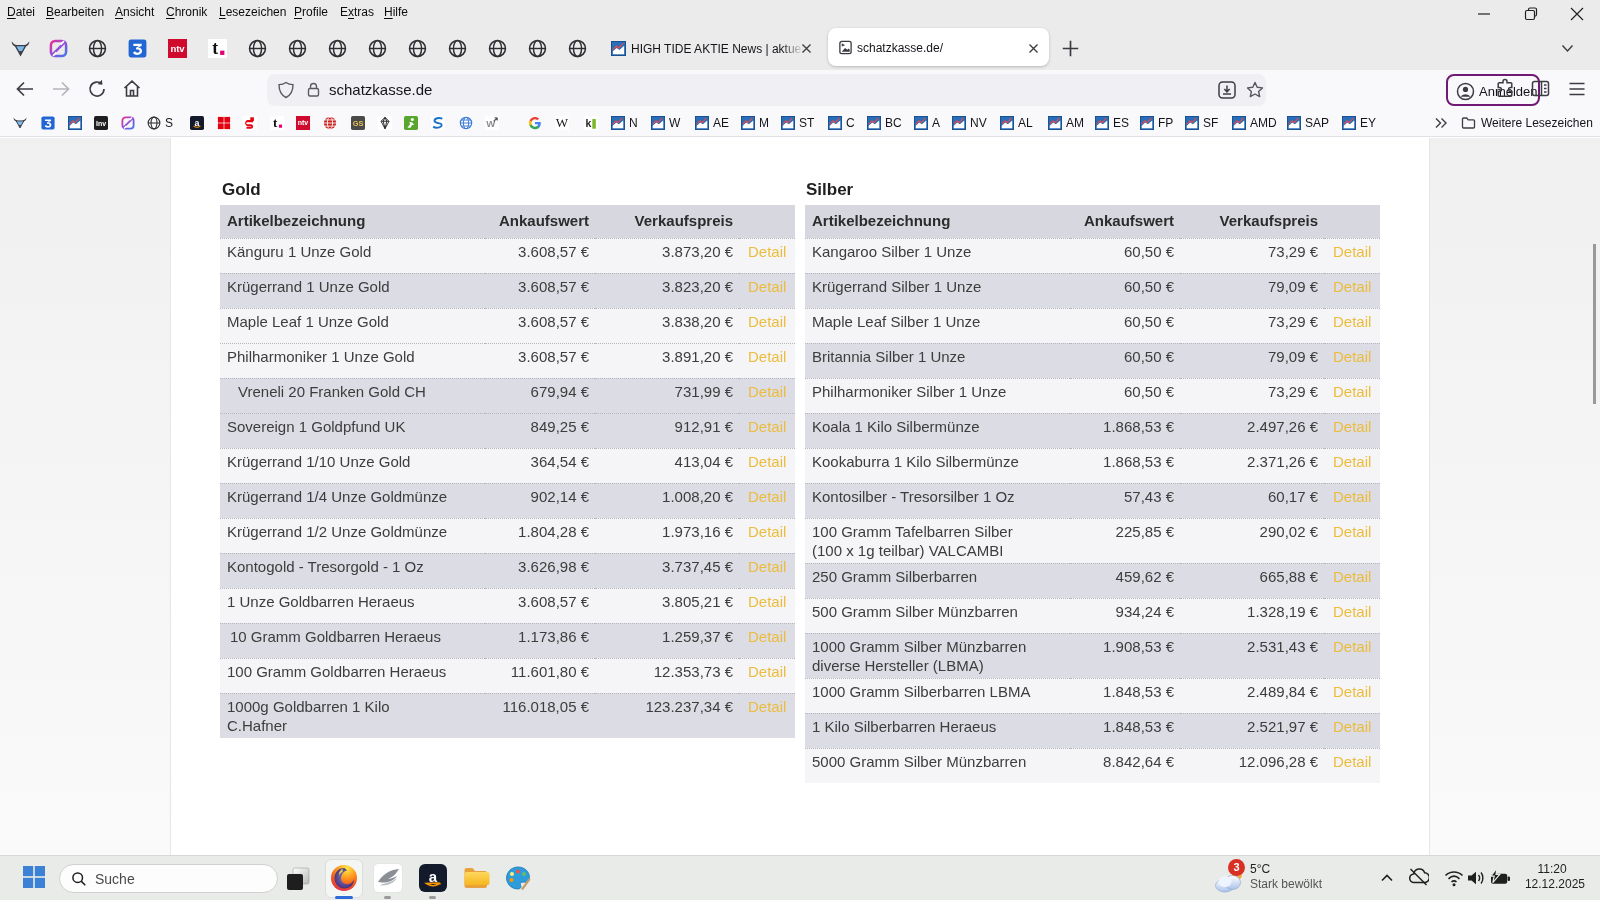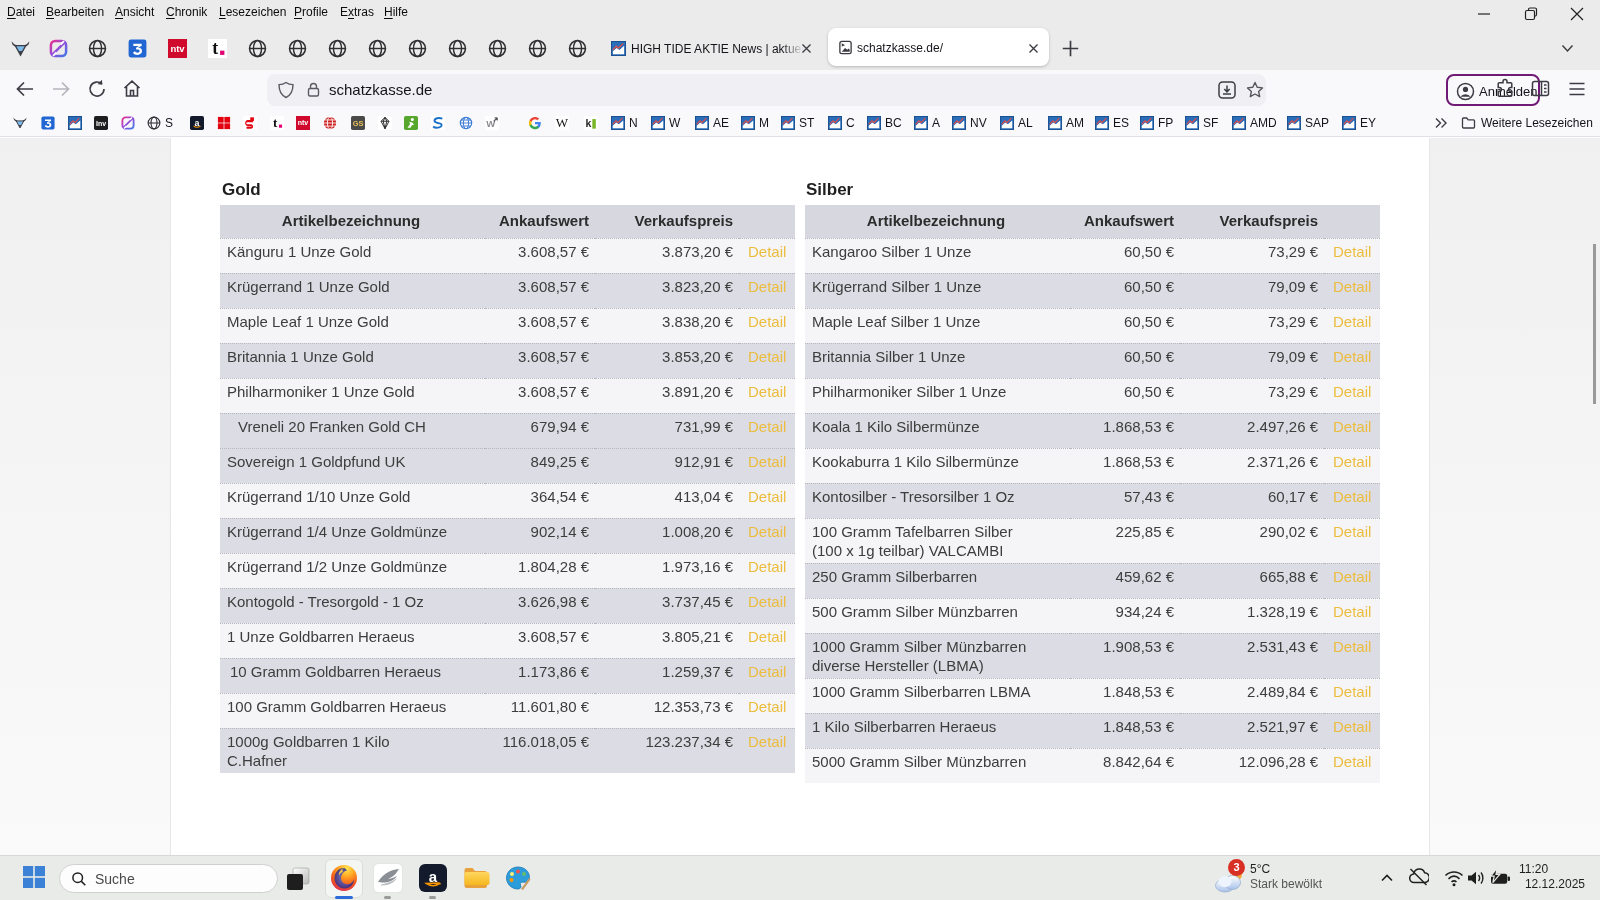--- a/index.html
+++ b/index.html
@@ -19,21 +19,21 @@
 #urlbar { position:absolute; left:267px; top:4px; width:999px; height:32px; background:#f0f0f4; border-radius:8px; }
 #bmbar { position:absolute; top:108px; left:0; width:1600px; height:29px; background:#f9f9fb; border-bottom:1px solid #e0e0e6; }
 .bmico { position:absolute; top:8px; width:14px; height:14px; }
 .bmlabel { position:absolute; top:8px; font-size:12px; color:#15141a; }
 
 
 #viewport { position:absolute; top:138px; left:0; width:1600px; height:717px; background:linear-gradient(180deg,#f0f0f0,#fafafa); overflow:hidden; }
 #page { position:absolute; left:170px; top:0; width:1260px; height:717px; background:#fff; border-left:1px solid #e6e6e6; border-right:1px solid #e6e6e6; }
 h2.sect { position:absolute; font-size:17px; font-weight:bold; color:#1f1f1f; letter-spacing:0; }
 table.price { position:absolute; border-collapse:collapse; table-layout:fixed; font-size:15px; color:#3d3d3d; }
-table.price th { background:#d7d7e0; font-weight:bold; color:#2c2c2c; text-align:center; vertical-align:top; padding:7px 10px 0 10px; height:33px; font-size:15px; }
+table.price th { background:#d7d7e0; font-weight:bold; color:#2c2c2c; text-align:left; vertical-align:top; padding:7px 10px 0 10px; height:33px; font-size:15px; }
 table.price td { vertical-align:top; padding:3px 10px; height:35px; line-height:19px; border-top:1px dotted #b6b6be; }
 table.price tr.d td { background:#dcdce4; }
 table.price tr.l td { background:#f5f5f7; }
 table.price .num { text-align:right; padding-right:6px; }
 table.price th.num { padding-right:6px; }
 table.price td.det { padding-left:9px; }
 a.detail { color:#ecbc3d; text-decoration:none; }
 #scrollthumb { position:absolute; left:1593px; top:244px; width:3px; height:160px; background:#9a9a9a; }
 
 
@@ -418,26 +418,20 @@
 <tr class="d">
             <td style="padding-left:7px">Krügerrand 1 Unze Gold</td>
             <td class="num">3.608,57 €</td>
             <td class="num">3.823,20 €</td>
             <td class="det"><a class="detail" href="#">Detail</a></td>
           </tr>
 <tr class="l">
             <td style="padding-left:7px">Maple Leaf 1 Unze Gold</td>
             <td class="num">3.608,57 €</td>
             <td class="num">3.838,20 €</td>
-            <td class="det"><a class="detail" href="#">Detail</a></td>
-          </tr>
-<tr class="d">
-            <td style="padding-left:7px">Britannia 1 Unze Gold</td>
-            <td class="num">3.608,57 €</td>
-            <td class="num">3.853,20 €</td>
             <td class="det"><a class="detail" href="#">Detail</a></td>
           </tr>
 <tr class="l">
             <td style="padding-left:7px">Philharmoniker 1 Unze Gold</td>
             <td class="num">3.608,57 €</td>
             <td class="num">3.891,20 €</td>
             <td class="det"><a class="detail" href="#">Detail</a></td>
           </tr>
 <tr class="d">
             <td style="padding-left:18px">Vreneli 20 Franken Gold CH</td>
@@ -709,21 +703,21 @@
       </svg>
 <svg class="abs" style="left:1465px;top:11px" width="22" height="22" viewBox="0 0 22 22">
         <path d="M3 8.5 h3.5 L11 4.8 V17.2 L6.5 13.5 H3 Z" fill="#1f1f1f"></path>
         <path d="M13.5 8 C14.8 9.7 14.8 12.3 13.5 14 M16 5.5 C18.5 8.5 18.5 13.5 16 16.5" fill="none" stroke="#1f1f1f" stroke-width="1.4"></path>
       </svg>
 <svg class="abs" style="left:1489px;top:11px" width="22" height="22" viewBox="0 0 22 22">
         <rect x="2" y="6.8" width="16.2" height="10" rx="2" fill="#1f1f1f"></rect>
         <rect x="18.6" y="9.6" width="2.4" height="4.4" rx="1" fill="#1f1f1f"></rect>
         <path d="M8.2 0.8 L1.8 9.2 h3.4 L3.8 15.6 L10.8 7.4 H7 Z" fill="#1f1f1f" stroke="#e9ebe8" stroke-width="1.2"></path>
       </svg>
-<span class="abs" style="left:1519px;top:6px;width:66px;text-align:left;font-size:12px;color:#1f1f1f">11:20</span>
+<span class="abs" style="left:1519px;top:6px;width:66px;text-align:center;font-size:12px;color:#1f1f1f">11:20</span>
 <span class="abs" style="left:1519px;top:21px;width:66px;text-align:right;font-size:12px;color:#1f1f1f">12.12.2025</span>
     </div>
 
 <svg width="0" height="0" style="position:absolute">
 <defs>
 <g id="icoChart">
           <rect width="16" height="16" fill="#2a6db8"></rect>
           <rect x="0.5" y="0.5" width="15" height="15" fill="none" stroke="#1b4f8f" stroke-width="1"></rect>
           <path d="M2 14 L2 11 L6 7.5 L9 9.5 L14 5 L14 14 Z" fill="#fff"></path>
           <path d="M2 9.5 L5.5 5.5 L8 7.5 L13 2.5" fill="none" stroke="#d94f4f" stroke-width="1.4"></path>

